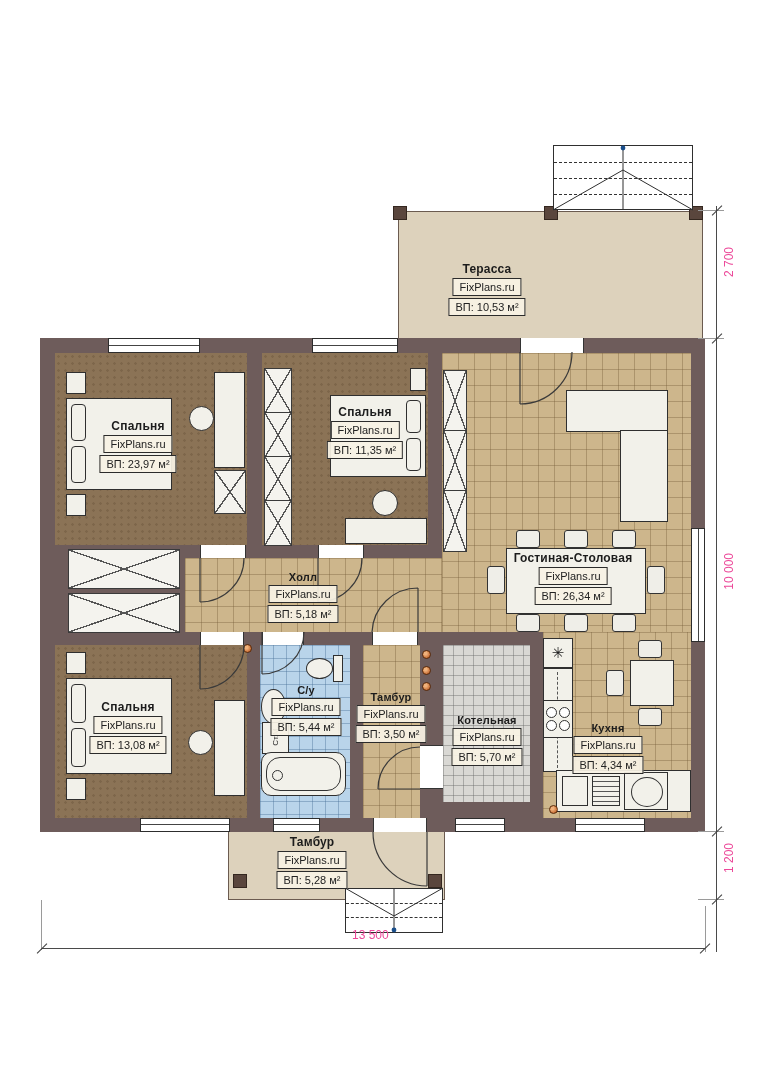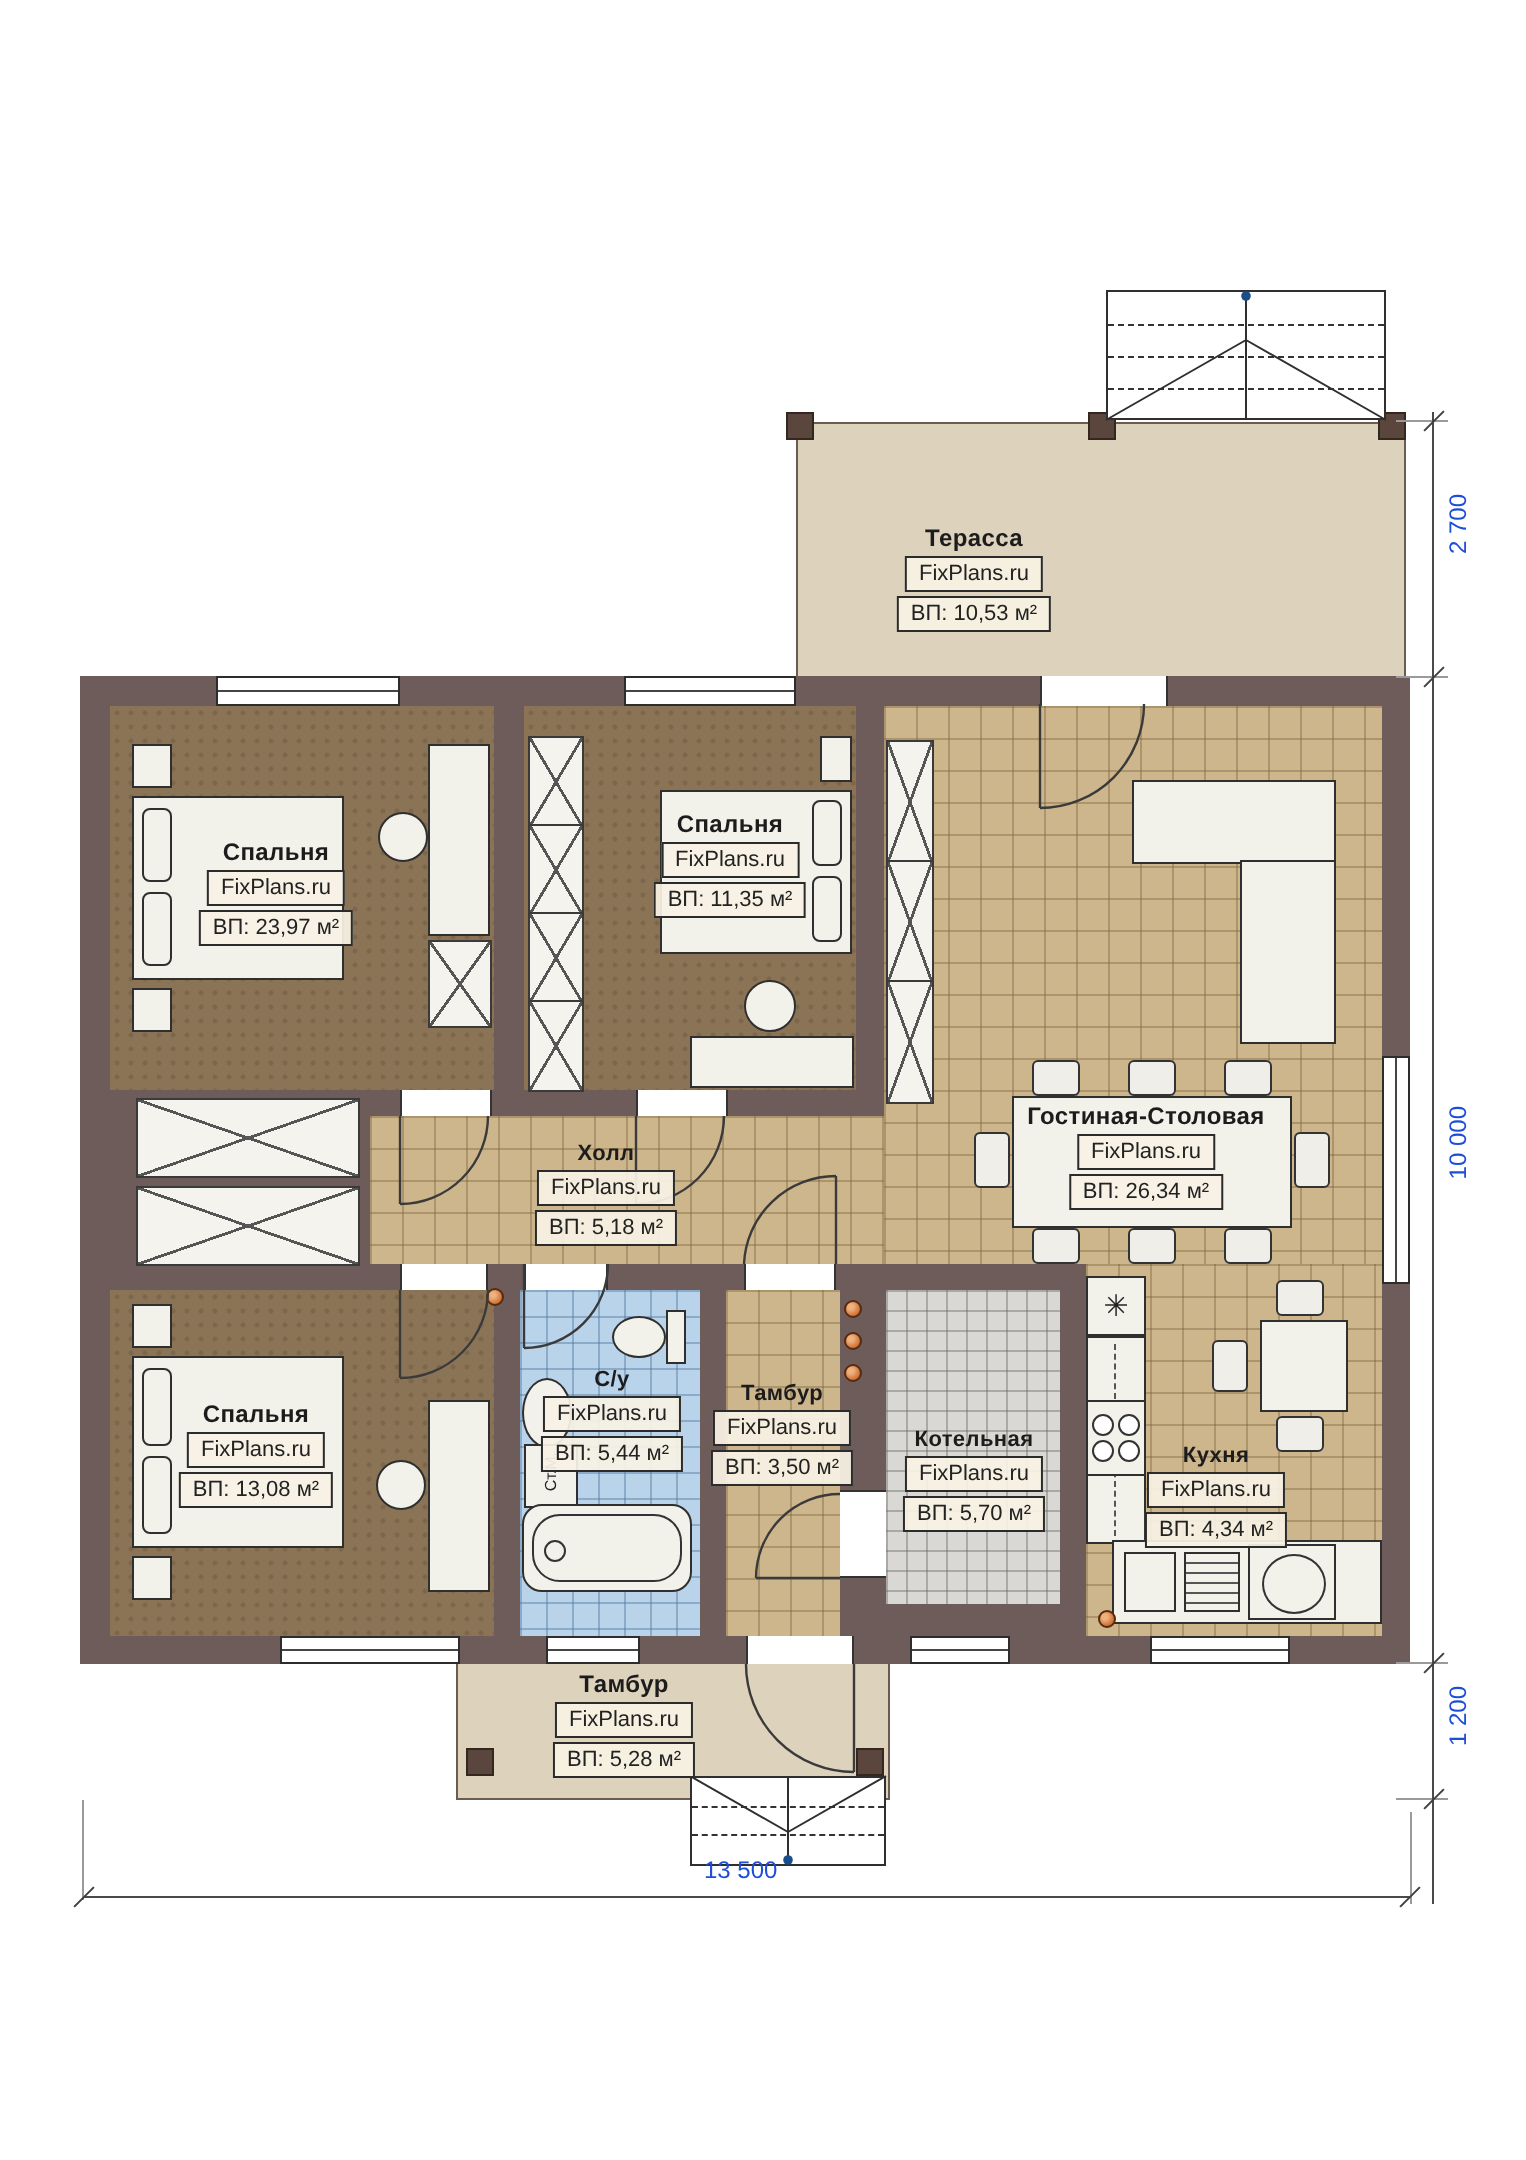--- a/index.html
+++ b/index.html
@@ -38,21 +38,21 @@
   .room-label{position:absolute;display:flex;flex-direction:column;align-items:center;
     transform:translate(-50%,-50%);white-space:nowrap;z-index:30;}
   .rl-name{font-weight:bold;font-size:12px;color:#1c1c1c;letter-spacing:.2px;}
   .rl-name.sm{font-size:11px;}
   .rl-box{border:1px solid #2b2b2b;background:rgba(247,242,228,.93);
     font-size:11px;color:#222;padding:0 6px;line-height:16px;margin-top:2px;}
   .stairs{background:#fff;border:1px solid #2f2f2f;}
   .tread{position:absolute;left:0;right:0;border-top:1px dashed #333;height:0;}
   .dimline{background:#4a4a4a;}
   .tick{position:absolute;width:14px;height:1px;background:#3f3f3f;transform:rotate(-45deg);}
-  .dim-text{position:absolute;font-size:12px;color:#1d4ed8;}
+  .dim-text{position:absolute;font-size:12px;color:#ec4899;}
   .vtext{writing-mode:vertical-rl;transform:rotate(180deg);}
   .extline{background:#9a9a9a;}
   .chair{background:#efeee8;border:1px solid #333;border-radius:3px;}
   .circle{border-radius:50%;}
   .vent{width:9px;height:9px;border-radius:50%;border:1px solid #5a2a0a;
     background:radial-gradient(circle at 35% 35%,#f0b27c 20%,#b54c12);}
   .burner{width:9px;height:9px;border:1px solid #333;border-radius:50%;background:#fff;}
   svg.overlay{position:absolute;left:0;top:0;z-index:25;pointer-events:none;}
   .hood{display:flex;align-items:center;justify-content:center;font-size:15px;color:#222;}
   .wash-label{position:absolute;font-size:8px;color:#222;}

